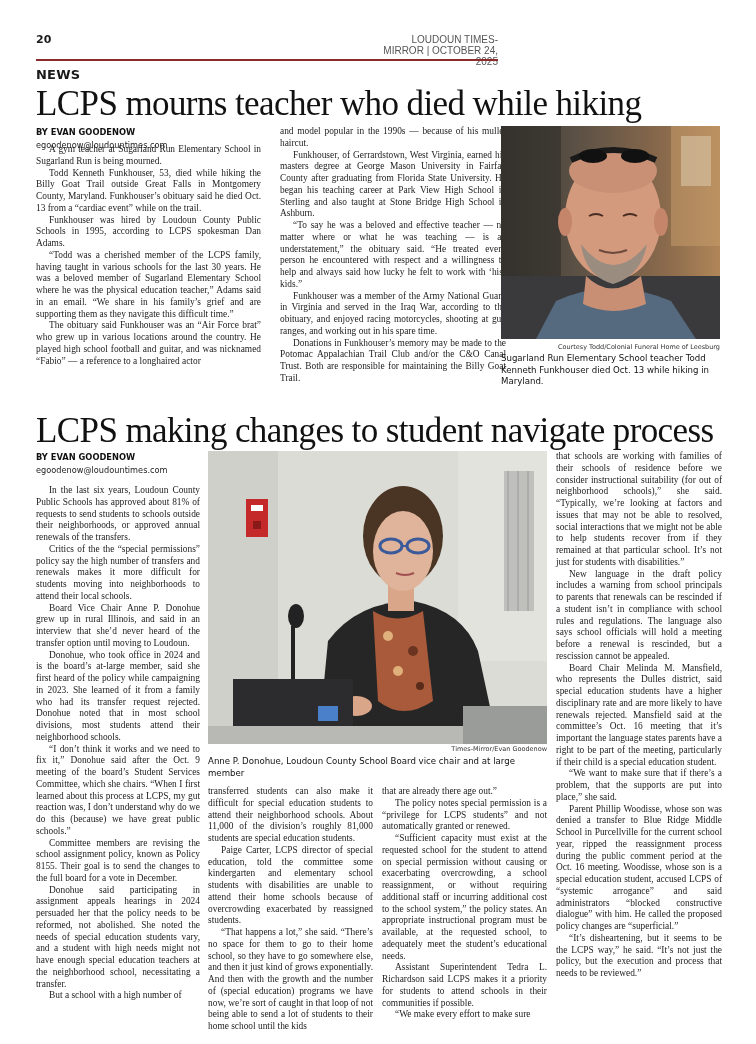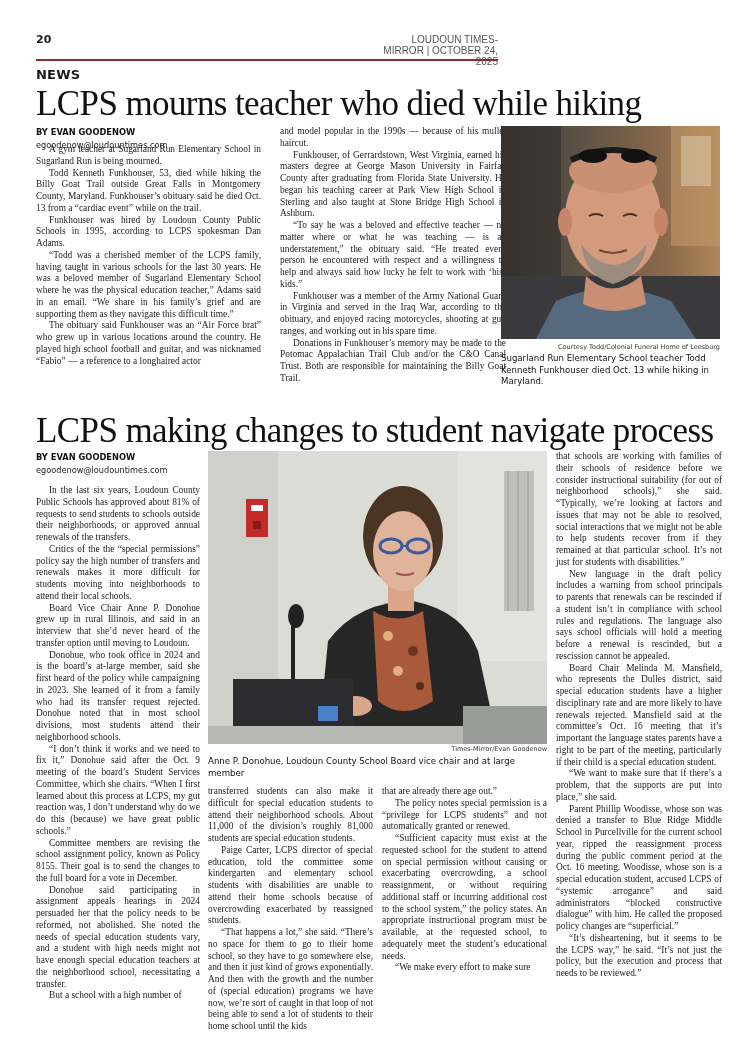--- a/index.html
+++ b/index.html
@@ -165,20 +165,21 @@
 <div class="col" style="left:208px;top:786px;width:165px;">
   <p class="noindent">transferred students can also make it difficult for special education students to attend their neighborhood schools. About 11,000 of the division’s roughly 81,000 students are special education students.</p>
   <p>Paige Carter, LCPS director of special education, told the committee some kindergarten and elementary school students with disabilities are unable to attend their home schools because of overcrowding exacerbated by reassigned students.</p>
   <p>“That happens a lot,” she said. “There’s no space for them to go to their home school, so they have to go somewhere else, and then it just kind of grows exponentially. And then with the growth and the number of (special education) programs we have now, we’re sort of caught in that loop of not being able to send a lot of students to their home school until the kids</p>
 </div>
 
 <div class="col" style="left:382px;top:786px;width:165px;">
   <p class="noindent">that are already there age out.”</p>
   <p>The policy notes special permission is a “privilege for LCPS students” and not automatically granted or renewed.</p>
   <p>“Sufficient capacity must exist at the requested school for the student to attend on special permission without causing or exacerbating overcrowding, a school reassignment, or without requiring additional staff or incurring additional cost to the school system,” the policy states. An appropriate instructional program must be available, at the requested school, to adequately meet the student’s educational needs.</p>
+  <p>Assistant Superintendent Tedra L. Richardson said LCPS makes it a priority for students to attend schools in their communities if possible.</p>
   <p>“We make every effort to make sure</p>
 </div>
 
 <div class="col" style="left:556px;top:451px;width:166px;">
   <p class="noindent">that schools are working with families of their schools of residence before we consider instructional suitability (for out of neighborhood schools),” she said. “Typically, we’re looking at factors and issues that may not be able to resolved, social interactions that we might not be able to help students recover from if they remained at that particular school. It’s not just for students with disabilities.”</p>
   <p>New language in the draft policy includes a warning from school principals to parents that renewals can be rescinded if a student isn’t in compliance with school rules and regulations. The language also says school officials will hold a meeting before a renewal is rescinded, but a rescission cannot be appealed.</p>
   <p>Board Chair Melinda M. Mansfield, who represents the Dulles district, said special education students have a higher disciplinary rate and are more likely to have renewals rejected. Mansfield said at the committee’s Oct. 16 meeting that it’s important the language states parents have a right to be part of the meeting, particularly if their child is a special education student.</p>
   <p>“We want to make sure that if there’s a problem, that the supports are put into place,” she said.</p>
   <p>Parent Phillip Woodisse, whose son was denied a transfer to Blue Ridge Middle School in Purcellville for the current school year, ripped the reassignment process during the public comment period at the Oct. 16 meeting. Woodisse, whose son is a special education student, accused LCPS of “systemic arrogance” and said administrators “blocked constructive dialogue” with him. He called the proposed policy changes are “superficial.”</p>
   <p>“It’s disheartening, but it seems to be the LCPS way,” he said. “It’s not just the policy, but the execution and process that needs to be reviewed.”</p>

